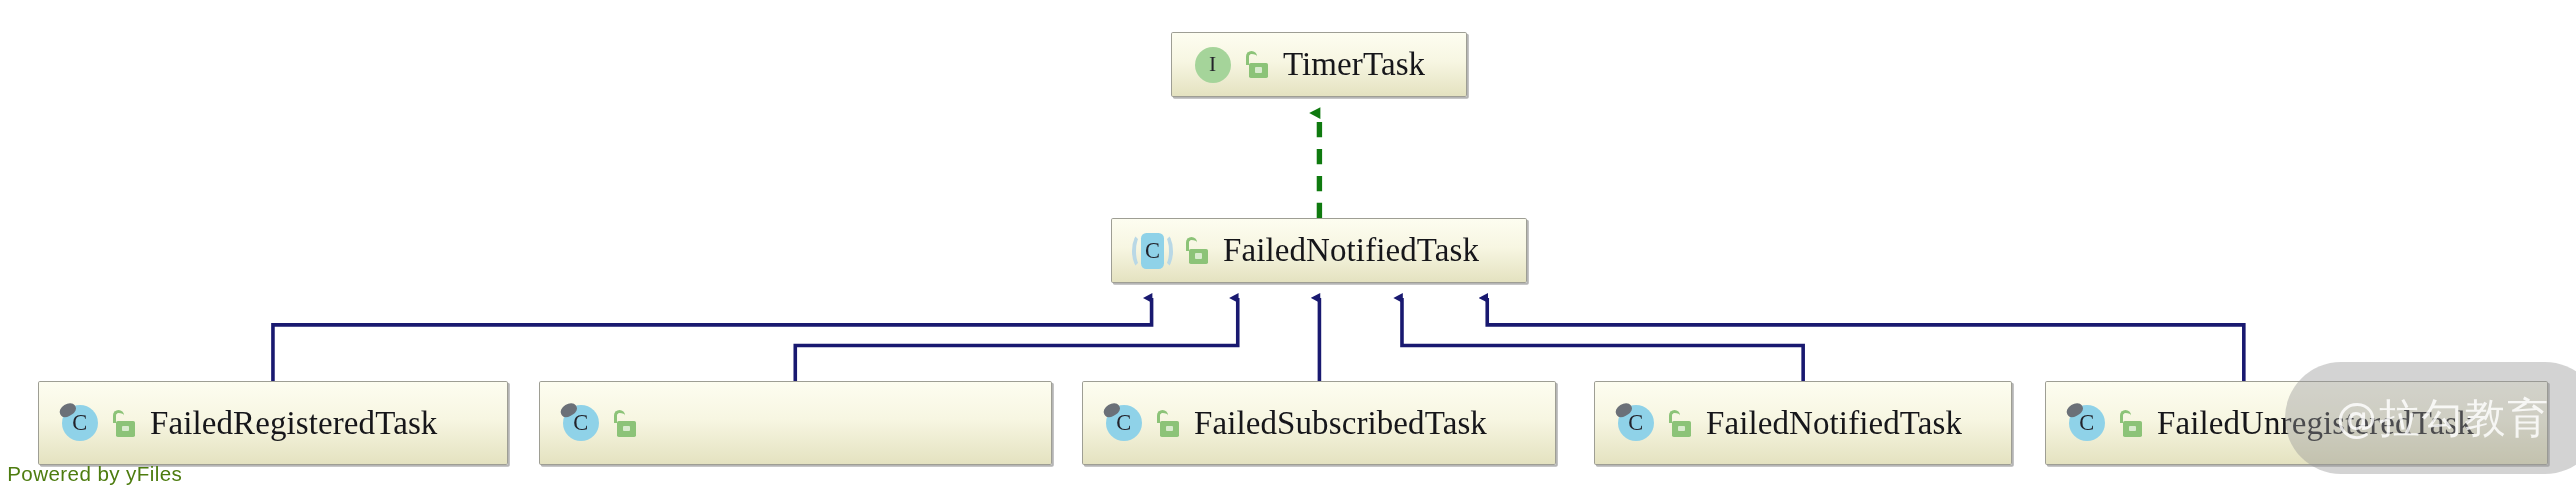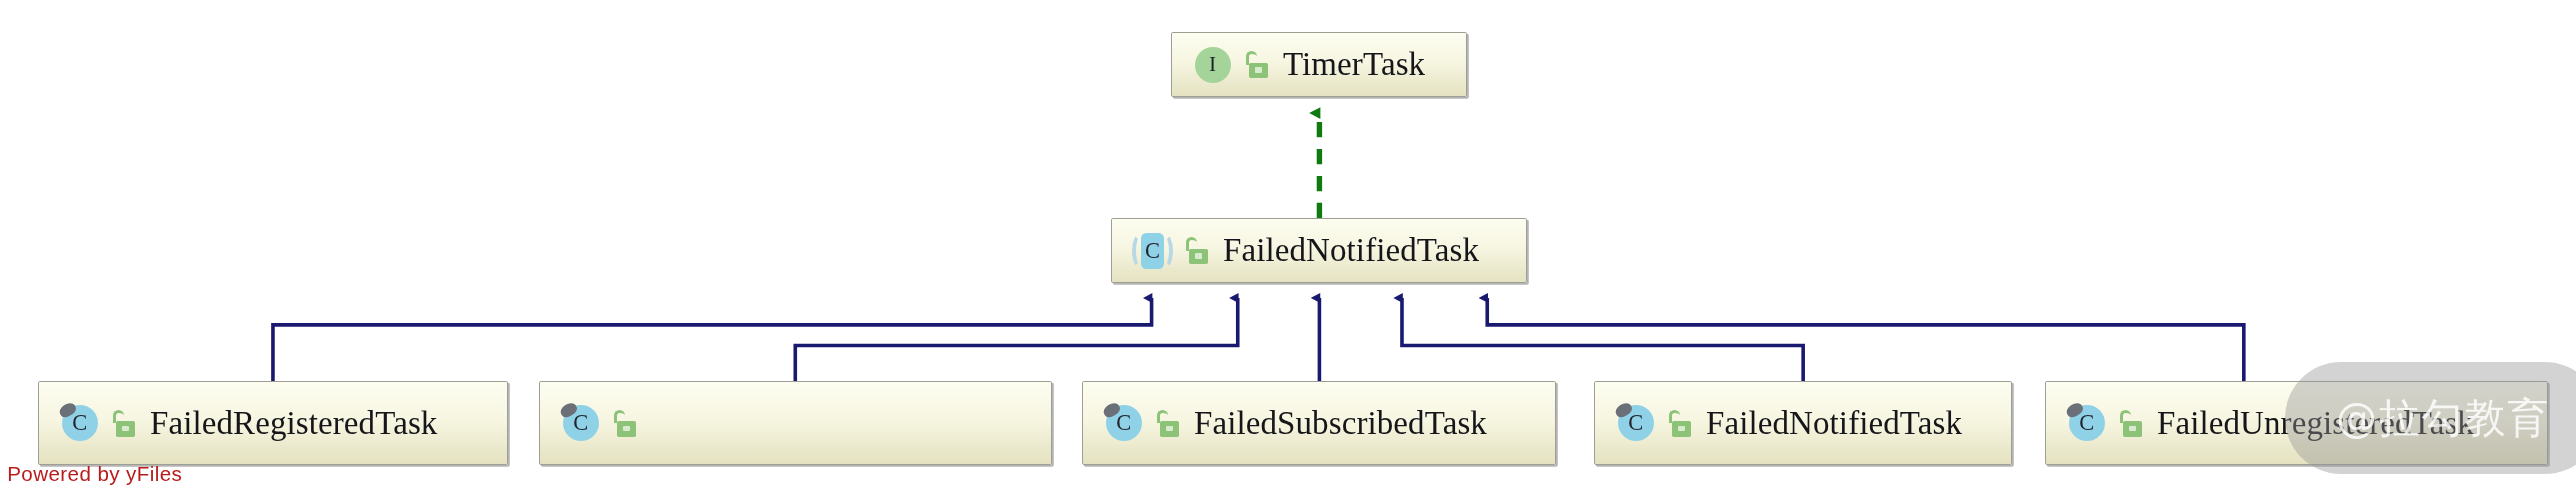--- a/index.html
+++ b/index.html
@@ -160,21 +160,21 @@
     color: rgba(255,255,255,0.82);
     font-size: 41px;
     letter-spacing: 1.8px;
     font-family: "DejaVu Sans", sans-serif;
   }
 
   
   .footer-credit {
     position: absolute;
     font-size: 20.6px;
-    color: #b91c1c;
+    color: #4d7c0f;
     white-space: nowrap;
     letter-spacing: 0.4px;
   }
 </style>
 </head>
 <body>
 
 <div id="canvas">
 
   <svg class="edges" width="2576" height="499" viewBox="0 0 2870 556">

